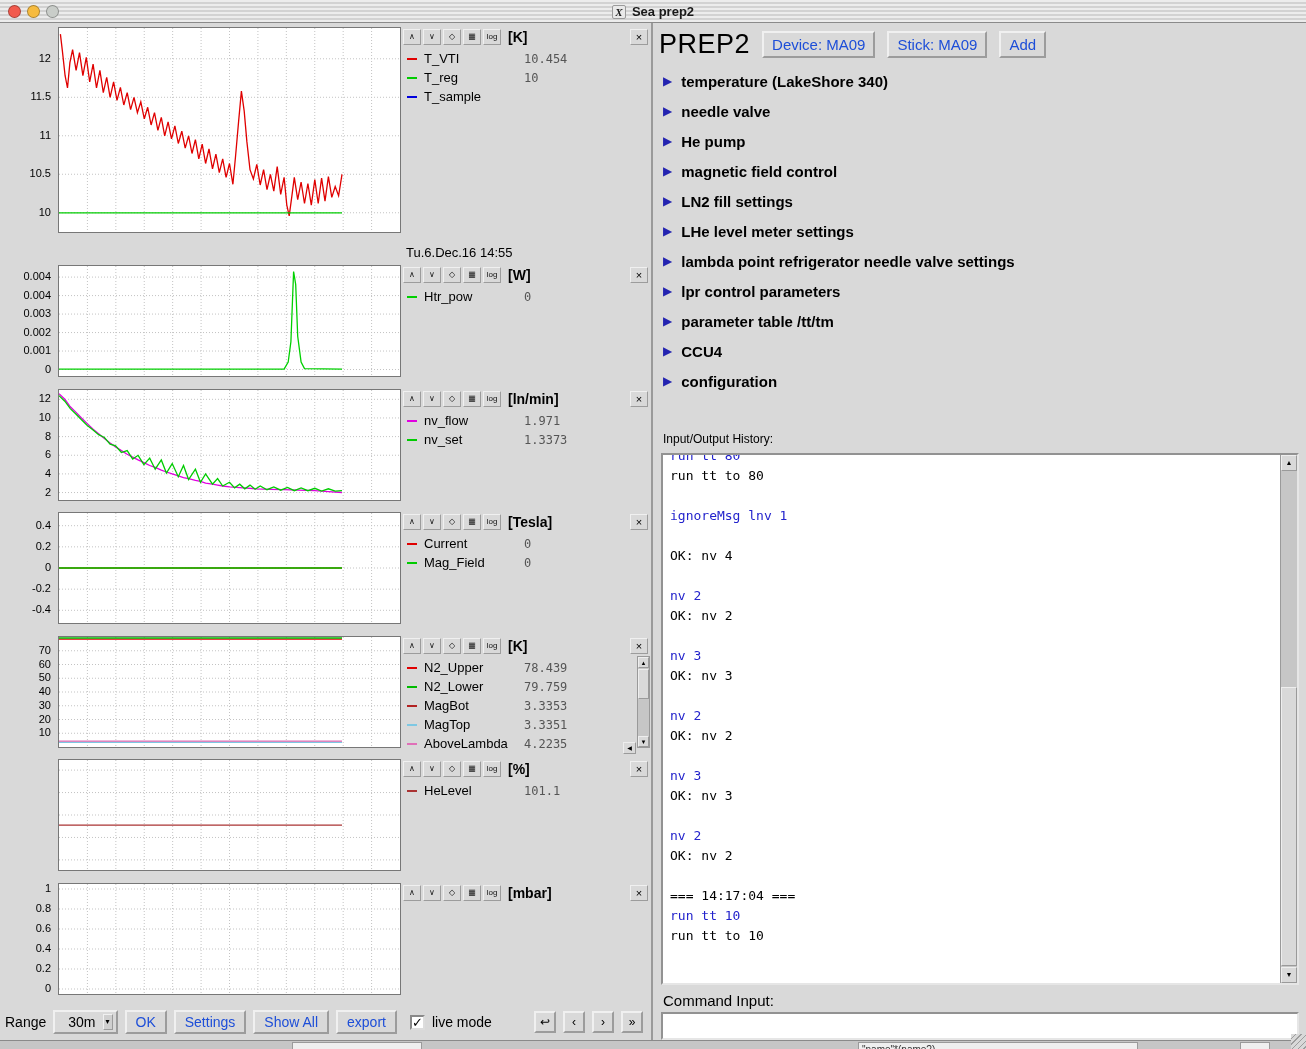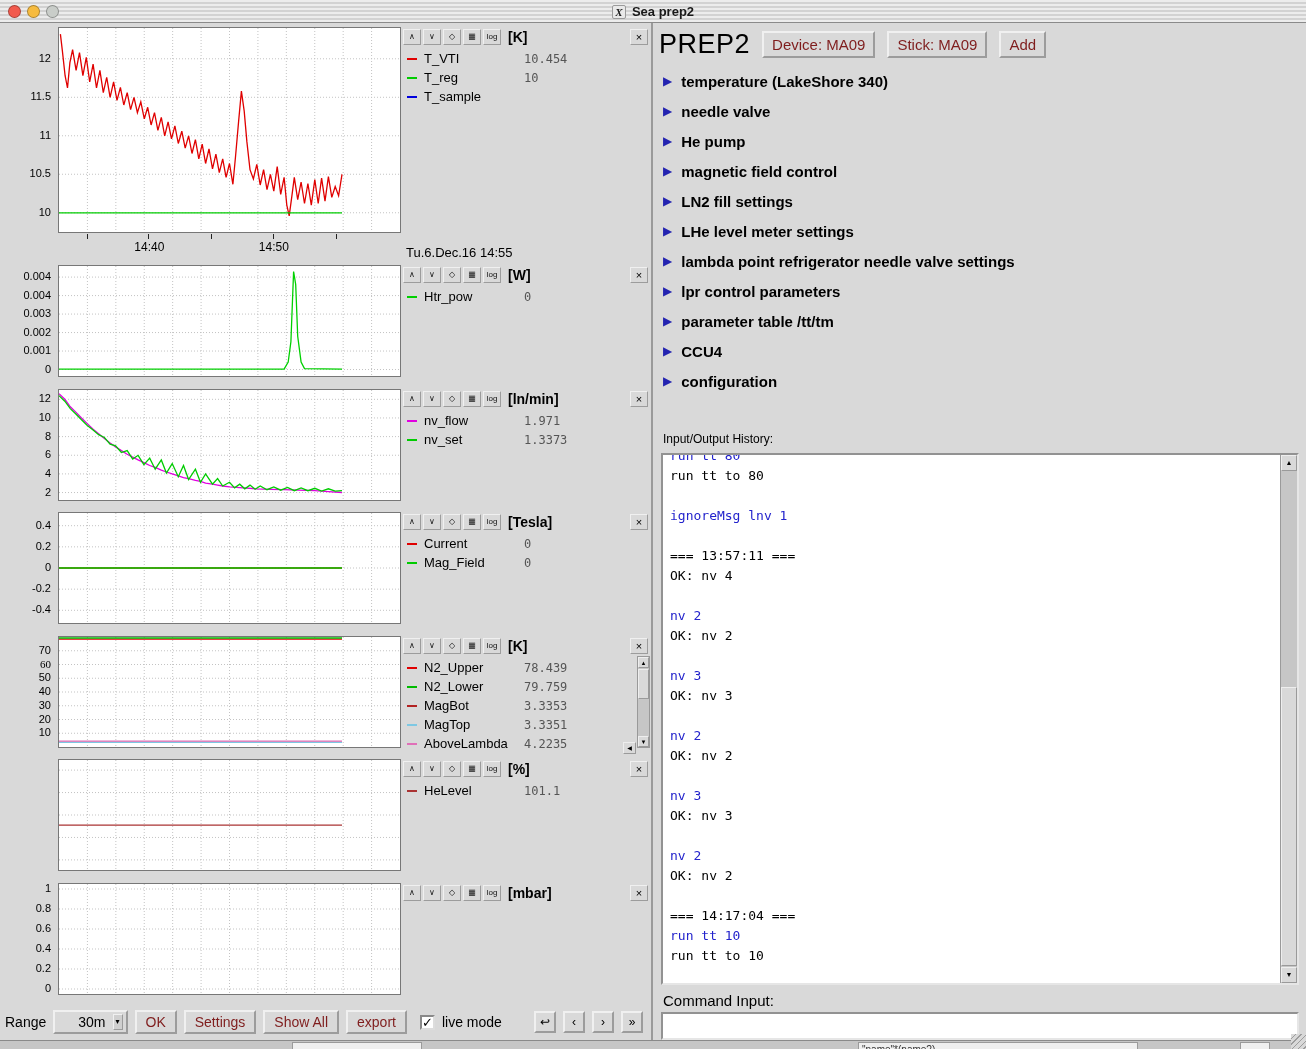--- a/index.html
+++ b/index.html
@@ -44,22 +44,22 @@
   .sval{font-family:"DejaVu Sans Mono",monospace;font-size:12px;color:#555}
   .timestamp{position:absolute;left:3px;top:218px;font-size:13px}
   .legend-scroll{position:absolute;right:0;top:20px;width:13px;height:92px;background:#c6c6c6;border:1px solid #999}
   .lsb-arrow{position:absolute;left:0;right:0;height:11px;background:#d9d9d9;border:1px outset #eee;font-size:6px;text-align:center;line-height:10px}
   .lsb-up{top:0}.lsb-down{bottom:0}
   .lsb-thumb{position:absolute;left:0;right:0;top:12px;height:30px;background:#d9d9d9;border:1px outset #eee}
   .legend-hscroll{position:absolute;right:14px;bottom:0;width:13px;height:12px;background:#d9d9d9;border:1px outset #eee;font-size:6px;text-align:center;line-height:11px}
 
   
   .toolbar{position:absolute;left:0;right:0;top:981px;height:36px;display:flex;align-items:center;gap:7px;padding:0 8px 0 5px;font-size:14px}
-  .btn{background:#d9d9d9;border:2px outset #f0f0f0;font-family:"Liberation Sans",sans-serif;font-size:14px;padding:2px 9px;color:#7f1d1d}
-  .dropdown{display:flex;align-items:center;border:2px outset #f0f0f0;background:#d9d9d9;padding:2px 3px 2px 23px}
+  .btn{background:#d9d9d9;border:2px outset #f0f0f0;font-family:"Liberation Sans",sans-serif;font-size:14px;padding:2px 9px;color:#1d4ed8}
+  .dropdown{display:flex;align-items:center;border:2px outset #f0f0f0;background:#d9d9d9;padding:2px 3px 2px 13px}
   .dd-arrow{margin-left:7px;border:1px outset #f0f0f0;background:#cfcfcf;font-size:8px;line-height:1;padding:3px 2px}
   .checkbox{width:15px;height:15px;background:#fff;border:2px inset #ddd;display:flex;align-items:center;justify-content:center;margin-left:6px}
   .check{font-size:13px;font-weight:bold;line-height:1}
   .tspacer{flex:1}
   .navbtn{width:22px;height:22px;background:#d9d9d9;border:2px outset #f0f0f0;font-size:12px;line-height:1;padding:0}
 
   
   .prep2-header{display:flex;align-items:center;gap:12px;padding:6px 6px 0 4px}
   .prep2-title{font-size:27px;letter-spacing:.5px}
   .hdr-btn{font-size:15px;padding:3px 8px}
@@ -140,29 +140,20 @@
           <line x1="284.1666666666667" x2="284.1666666666667" y1="0" y2="204" class="grid"></line>
           <line x1="312.5833333333333" x2="312.5833333333333" y1="0" y2="204" class="grid"></line>
           <line x1="0" x2="341" y1="30.7924528301887" y2="30.7924528301887" class="grid"></line>
           <line x1="0" x2="341" y1="69.28301886792455" y2="69.28301886792455" class="grid"></line>
           <line x1="0" x2="341" y1="107.7735849056604" y2="107.7735849056604" class="grid"></line>
           <line x1="0" x2="341" y1="146.26415094339623" y2="146.26415094339623" class="grid"></line>
           <line x1="0" x2="341" y1="184.75471698113208" y2="184.75471698113208" class="grid"></line>
           <polyline points="1.4,6.2 3.4,23.1 6.1,47.7 8.5,60.0 10.9,34.6 13.6,21.6 17.1,42.3 20.5,24.6 23.9,47.7 27.3,29.3 30.7,53.9 34.1,36.2 37.5,60.0 40.9,42.3 44.3,64.7 47.7,49.3 51.1,69.3 54.6,53.9 58.0,72.4 61.4,59.3 64.8,77.0 68.2,64.7 71.6,81.6 75.0,69.3 78.4,84.7 81.8,73.9 85.3,90.8 88.7,79.3 92.1,97.0 95.5,84.7 98.9,102.4 102.3,89.3 105.7,107.8 109.1,93.9 112.5,110.9 115.9,97.8 119.3,115.5 122.8,103.2 126.2,120.1 129.6,107.8 133.0,125.5 136.4,111.6 139.8,130.9 143.2,116.2 146.6,135.5 150.0,120.9 153.5,140.9 156.9,126.2 160.3,144.7 163.7,130.9 167.1,149.3 170.5,135.5 173.9,156.3 176.6,127.8 179.7,92.4 182.4,63.1 185.2,83.1 187.9,113.9 191.0,141.6 194.4,150.9 197.8,136.3 201.2,157.0 204.6,141.6 208.0,161.7 211.4,146.3 214.8,163.2 218.2,138.6 221.7,166.3 225.1,149.3 227.8,177.1 230.2,187.8 232.9,167.8 235.3,149.3 238.7,171.7 242.1,154.0 245.5,175.5 248.9,155.5 252.3,177.1 255.8,151.7 259.2,175.5 262.6,150.1 266.0,173.2 269.4,148.6 272.8,169.4 276.2,158.6 279.6,167.8 283.0,146.3" fill="none" stroke="#e00000" stroke-width="1.3"></polyline>
           <polyline points="0.0,184.8 283.0,184.8" fill="none" stroke="#00cc00" stroke-width="1.3"></polyline>
         </svg></div>
-      <div class="xaxis" style="top: 209px;">
-        <div class="xtickmark" style="left: 28.985px;"></div>
-        <div class="xtickmark" style="left: 90.365px;"></div>
-        <div class="xtickmark" style="left: 153.45px;"></div>
-        <div class="xtickmark" style="left: 214.83px;"></div>
-        <div class="xtickmark" style="left: 277.915px;"></div>
-        <div class="xlab" style="left: 70.365px;">14:40</div>
-        <div class="xlab" style="left: 194.83px;">14:50</div>
-      </div>
       <div class="legend">
         <div class="legend-header">
           <button class="hbtn">∧</button>
           <button class="hbtn">∨</button>
           <button class="hbtn">◇</button>
           <button class="hbtn">▦</button>
           <button class="hbtn">log</button>
           <span class="unit">[K]</span>
           <button class="closebtn">×</button>
         </div>
@@ -336,21 +327,21 @@
             <span class="swatch" style="background: rgb(0, 204, 0);"></span>
             <span class="sname">Mag_Field</span>
             <span class="sval">0</span>
           </div>
         </div>
       </div>
     </div>
     <div class="chart-row" style="top: 611px; height: 121px;">
       <div class="yaxis" style="height: 112px;">
         <div class="ylab" style="top: 7.75px;">70</div>
-        <div class="ylab" style="top: 21.5px; font-family: Liberation Serif, serif;">60</div>
+        <div class="ylab" style="top: 21.5px;">60</div>
         <div class="ylab" style="top: 35.25px; padding-left: 20px;">50</div>
         <div class="ylab" style="top: 49px;">40</div>
         <div class="ylab" style="top: 62.75px;">30</div>
         <div class="ylab" style="top: 76.5px;">20</div>
         <div class="ylab" style="top: 90.25px;">10</div>
       </div>
       <div class="plot" style="height: 112px;"><svg width="341" height="110">
           <line x1="28.416666666666668" x2="28.416666666666668" y1="0" y2="110" class="grid"></line>
           <line x1="56.833333333333336" x2="56.833333333333336" y1="0" y2="110" class="grid"></line>
           <line x1="85.25" x2="85.25" y1="0" y2="110" class="grid"></line>
@@ -555,21 +546,20 @@
       </div>
     </div>
   <div class="io-label">Input/Output History:</div>
   <div class="history-box">
     <div class="history-lines" id="history">
         <div class="hline cmd">run tt 80</div>
         <div class="hline resp">run tt to 80</div>
         <div class="hline blank"> </div>
         <div class="hline cmd">ignoreMsg lnv 1</div>
         <div class="hline blank"> </div>
-        <div class="hline resp">=== 13:57:11 ===</div>
         <div class="hline resp">OK: nv 4</div>
         <div class="hline blank"> </div>
         <div class="hline cmd">nv 2</div>
         <div class="hline resp">OK: nv 2</div>
         <div class="hline blank"> </div>
         <div class="hline cmd">nv 3</div>
         <div class="hline resp">OK: nv 3</div>
         <div class="hline blank"> </div>
         <div class="hline cmd">nv 2</div>
         <div class="hline resp">OK: nv 2</div>

